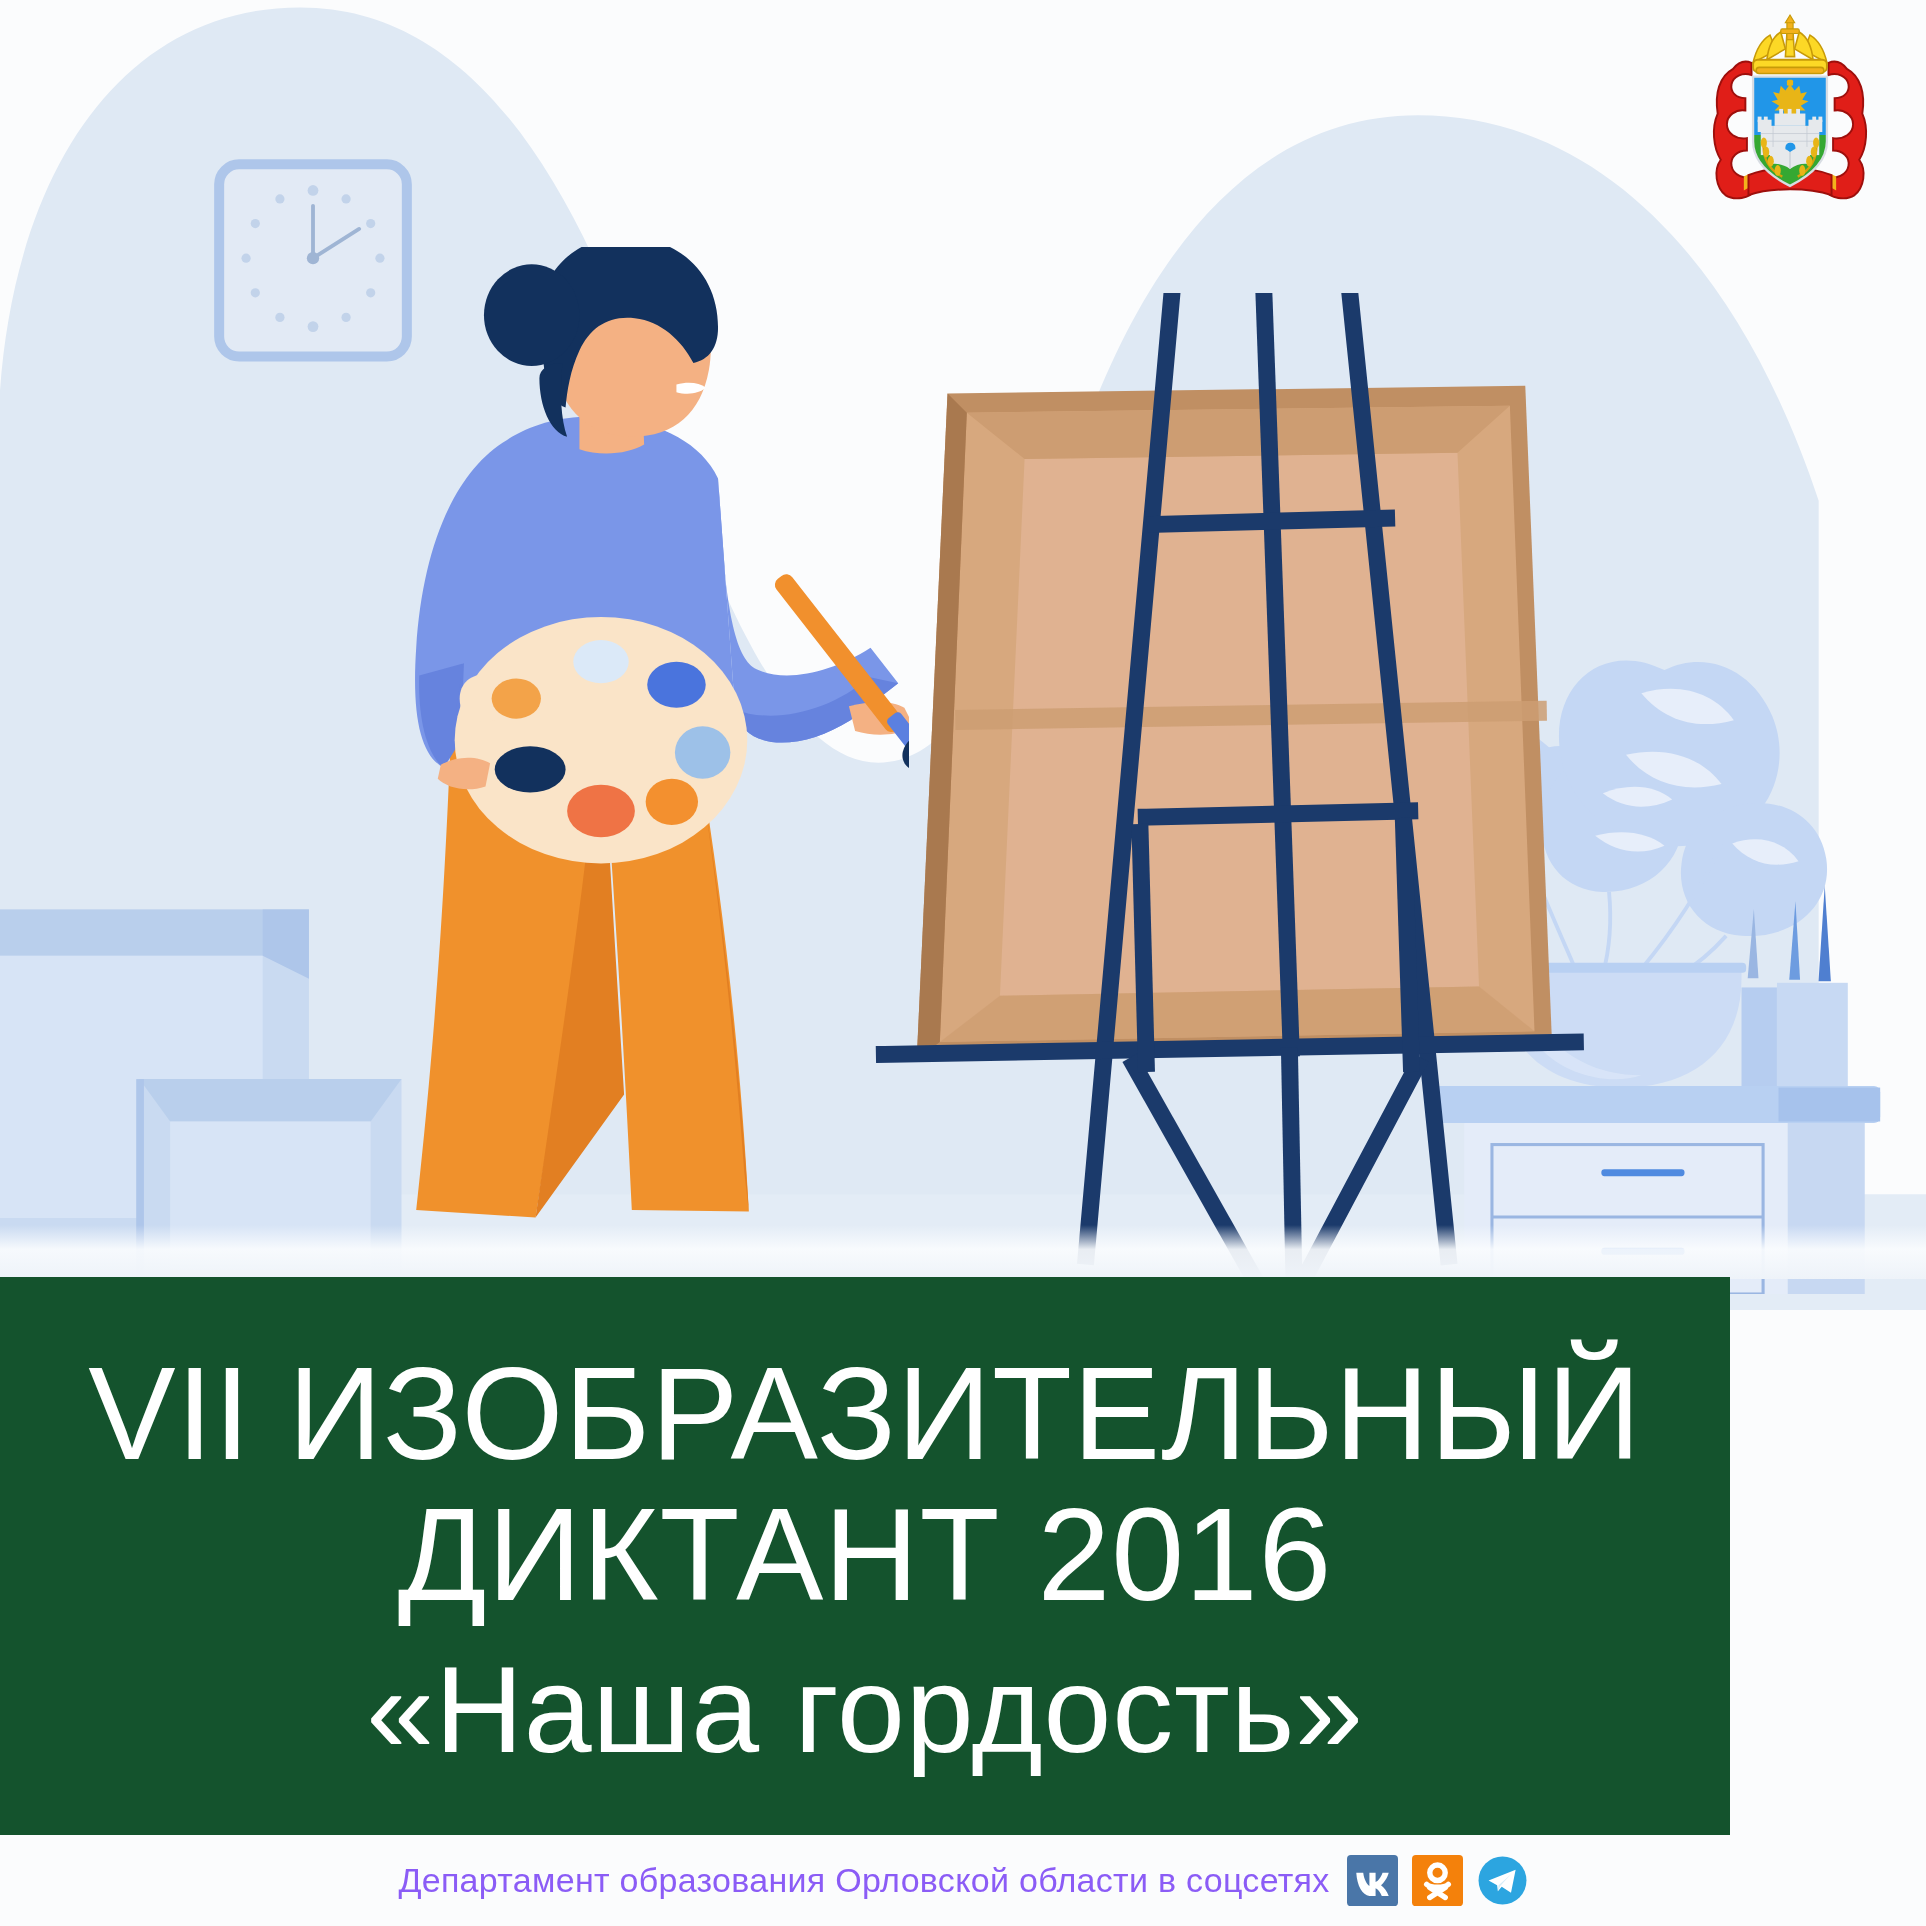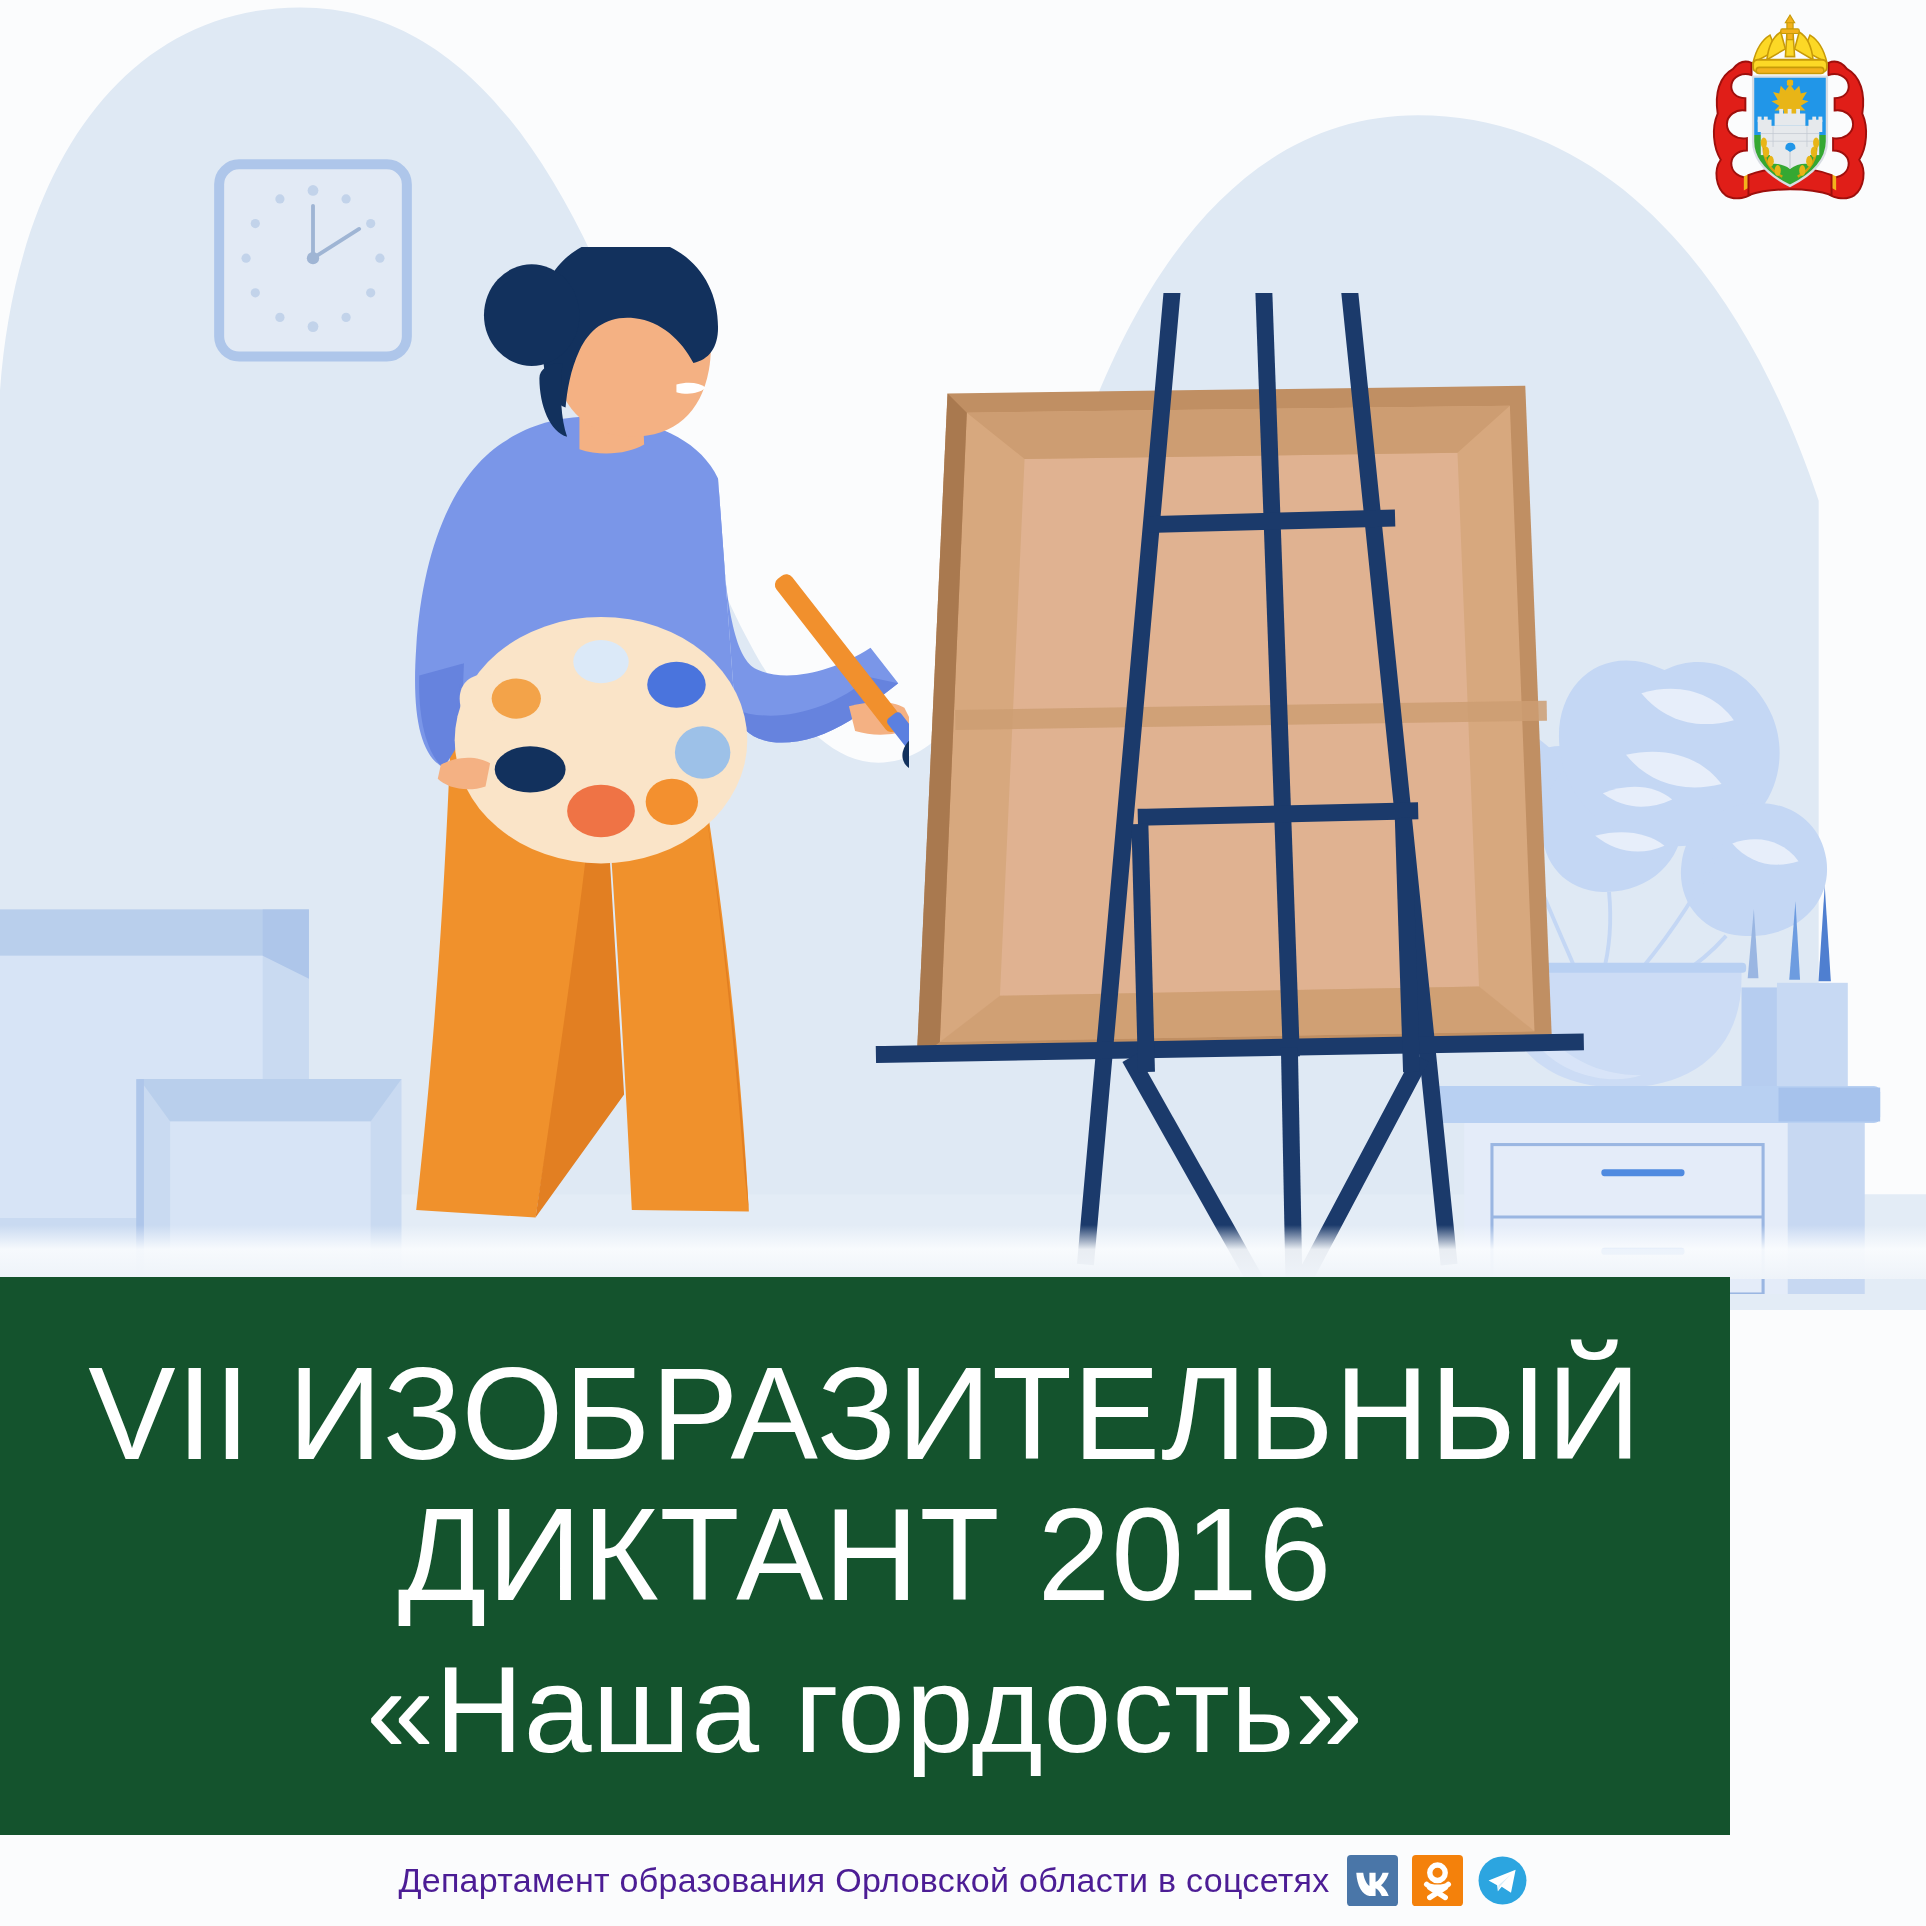--- a/index.html
+++ b/index.html
@@ -91,21 +91,21 @@
     position: absolute;
     left: 0; top: 1835px;
     width: 1926px; height: 91px;
     background: #fbfcfd;
     display: flex;
     align-items: center;
     justify-content: center;
     gap: 17px;
   }
   .footer-text {
-    color: #4c1d95;
+    color: #8b5cf6;
     font-size: 34px;
     font-family: "Liberation Sans", sans-serif;
     letter-spacing: 0.3px;
     white-space: nowrap;
   }
   .social-row { display: flex; align-items: center; gap: 14px; }
   .social { width: 51px; height: 51px; display: block; }
 </style>
 </head>
 <body>

